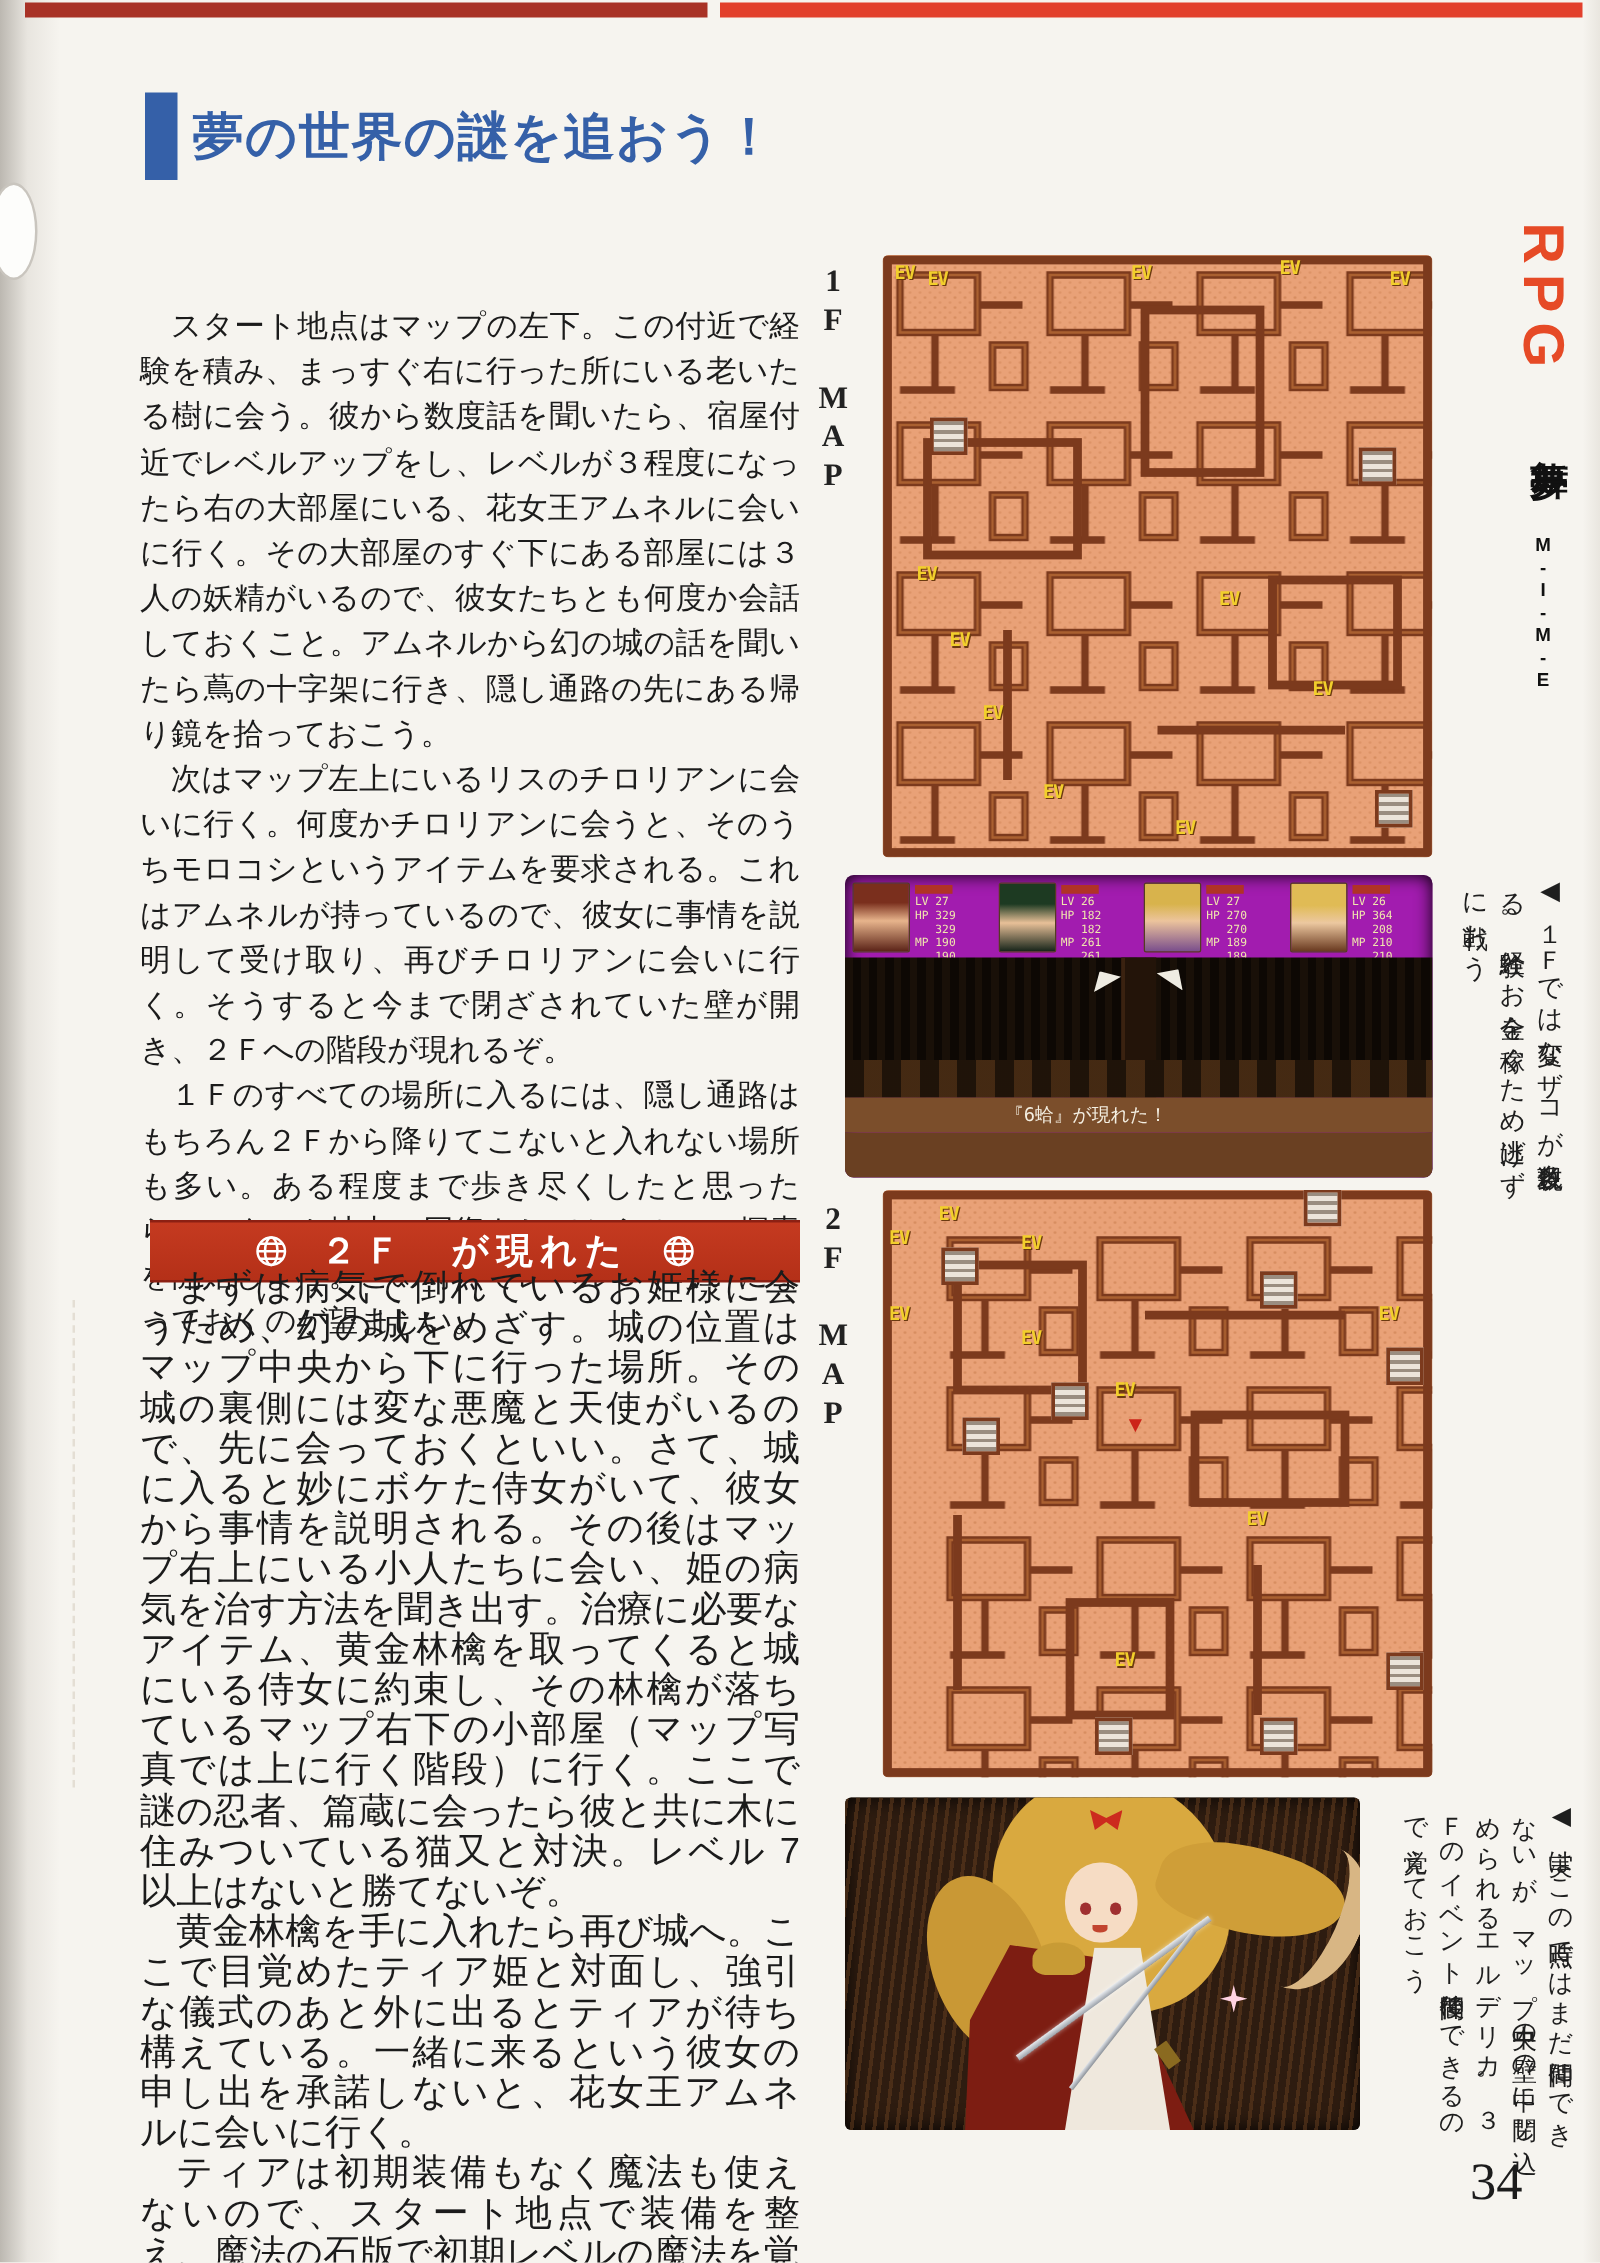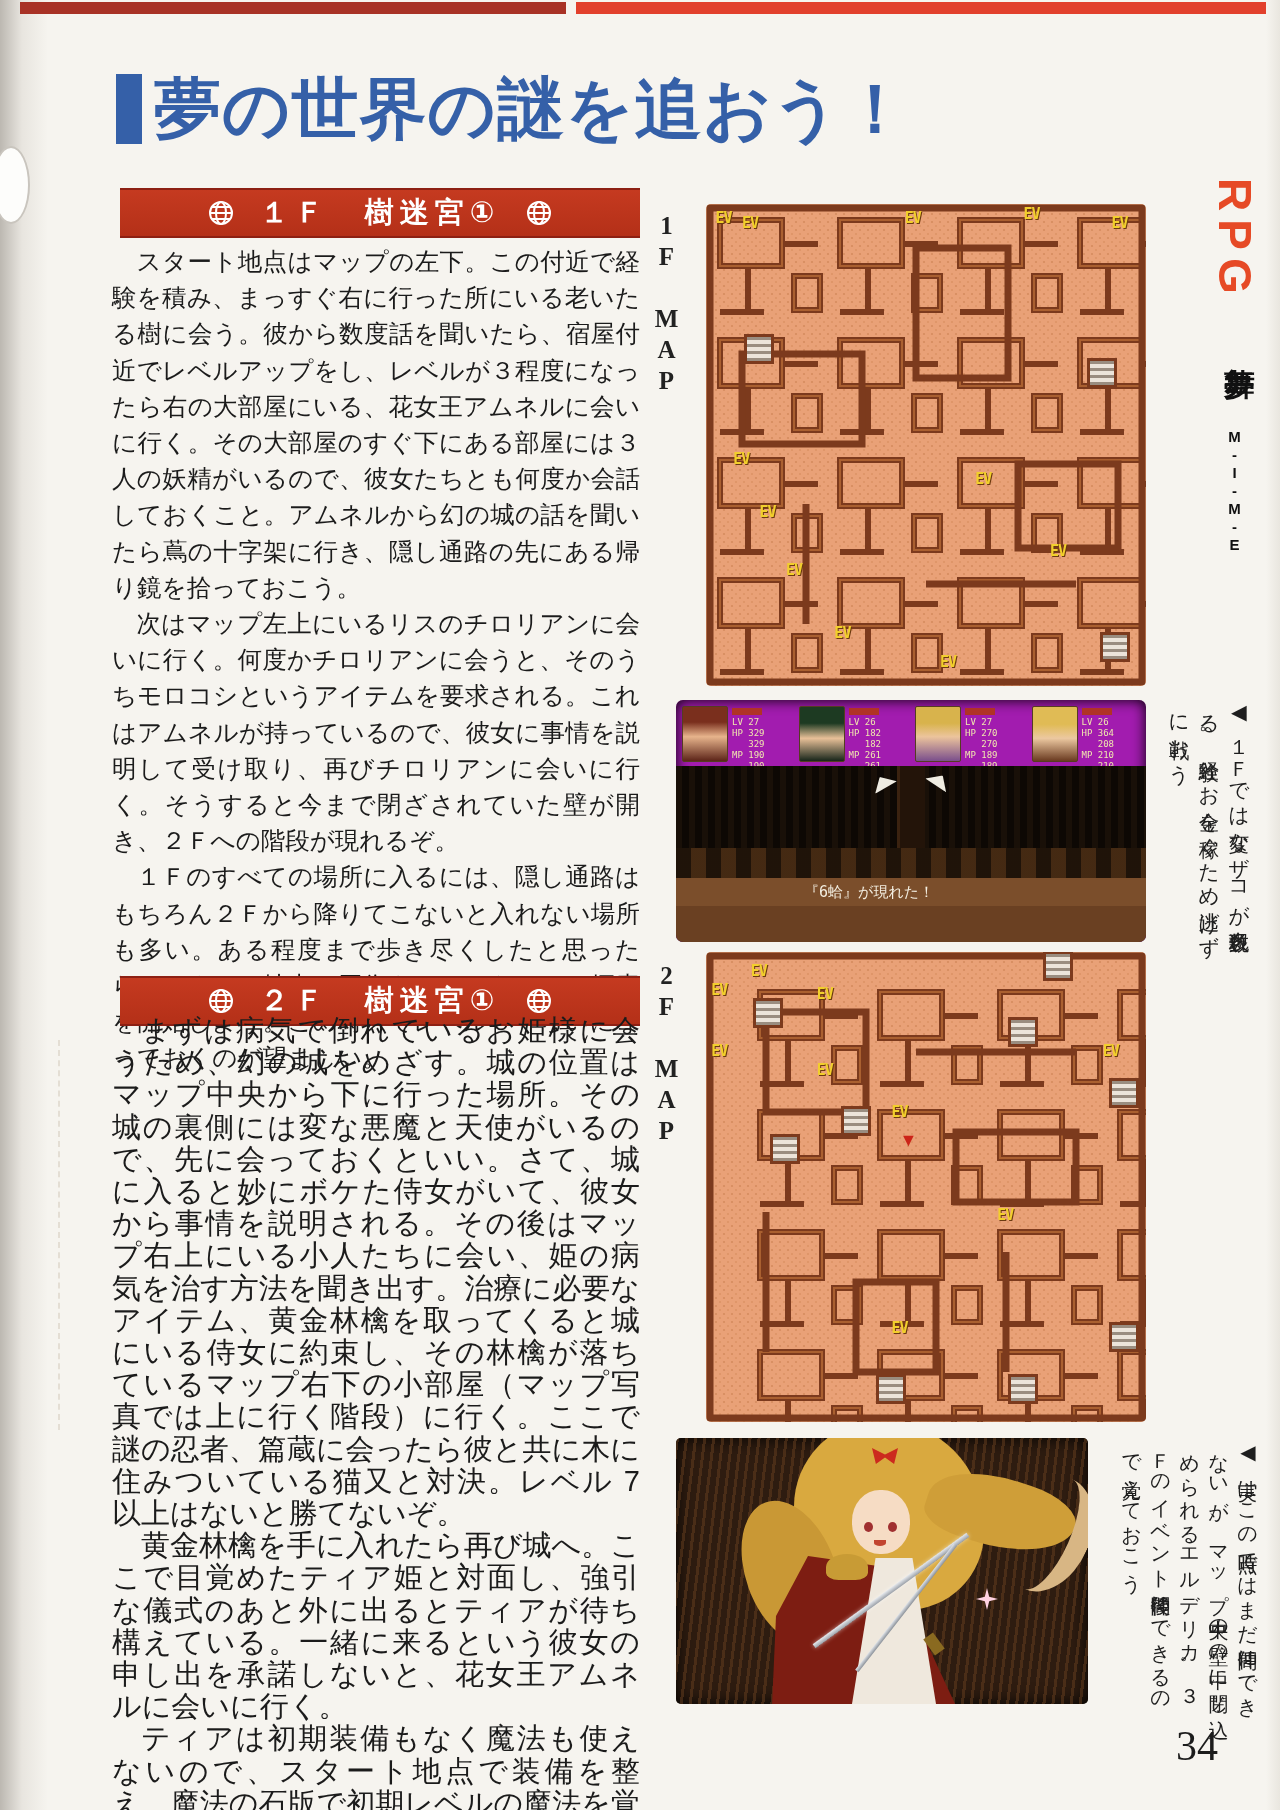--- a/index.html
+++ b/index.html
@@ -13,21 +13,21 @@
   .edge-right{position:absolute;right:0;top:0;width:14px;height:1810px;background:linear-gradient(to left,#e9e6df,#f6f4ef);}
 
   
   .topbar{position:absolute;top:2px;height:12px;}
   .topbar.left{left:20px;width:546px;background:#a83226;}
   .topbar.right{left:576px;width:690px;background:var(--accent-bright,#e2402c);}
 
   
   .title-block{position:absolute;left:116px;top:74px;height:70px;display:flex;align-items:center;}
   .title-bar{width:26px;height:70px;background:var(--title-blue,#3560a8);margin-right:12px;}
-  .page-title{font-size:67px;font-weight:bold;color:var(--title-blue,#3560a8);letter-spacing:1px;white-space:nowrap;}
+  .page-title{font-size:41px;font-weight:bold;color:var(--title-blue,#3560a8);letter-spacing:1px;white-space:nowrap;}
 
   
   .sec-header{position:absolute;left:120px;width:520px;height:46px;background:linear-gradient(#c53a20,#b43018);
     box-shadow:0 2px 0 #8d2013,0 -2px 0 #8d2013;display:flex;align-items:center;justify-content:center;gap:26px;}
   .sec-header .htext{color:#fff;font-weight:bold;font-size:29px;letter-spacing:6px;}
   .globe{width:26px;height:26px;display:inline-block;}
   .body-text{position:absolute;left:112px;width:528px;color:#1b1b1b;text-align:justify;}
   .body-text p{margin:0;text-indent:1em;}
   .sec1{top:244px;font-size:24.5px;line-height:36.2px;}
   .sec2{top:1014px;font-size:29px;line-height:32.2px;}
@@ -110,58 +110,37 @@
   <div class="edge-right"></div>
 
   <div class="topbar left"></div>
   <div class="topbar right"></div>
 
   <div class="title-block">
     <div class="title-bar"></div>
     <div class="page-title">夢の世界の謎を追おう！</div>
   </div>
 
-  <div class="sec-header" style="top:190px;">
-    <span class="globe">
-      <svg viewBox="0 0 26 26" width="26" height="26">
-          <g fill="none" stroke="#fff" stroke-width="2">
-            <circle cx="13" cy="13" r="11"></circle>
-            <ellipse cx="13" cy="13" rx="5" ry="11"></ellipse>
-            <path d="M2 13h22M4 7h18M4 19h18"></path>
-          </g>
-        </svg>
-    </span>
-    <span class="htext">１Ｆ　樹迷宮①</span>
-    <span class="globe">
-      <svg viewBox="0 0 26 26" width="26" height="26">
-          <g fill="none" stroke="#fff" stroke-width="2">
-            <circle cx="13" cy="13" r="11"></circle>
-            <ellipse cx="13" cy="13" rx="5" ry="11"></ellipse>
-            <path d="M2 13h22M4 7h18M4 19h18"></path>
-          </g>
-        </svg>
-    </span>
-  </div>
   <div class="body-text sec1">
     <p>スタート地点はマップの左下。この付近で経験を積み、まっすぐ右に行った所にいる老いたる樹に会う。彼から数度話を聞いたら、宿屋付近でレベルアップをし、レベルが３程度になったら右の大部屋にいる、花女王アムネルに会いに行く。その大部屋のすぐ下にある部屋には３人の妖精がいるので、彼女たちとも何度か会話しておくこと。アムネルから幻の城の話を聞いたら蔦の十字架に行き、隠し通路の先にある帰り鏡を拾っておこう。</p>
     <p>次はマップ左上にいるリスのチロリアンに会いに行く。何度かチロリアンに会うと、そのうちモロコシというアイテムを要求される。これはアムネルが持っているので、彼女に事情を説明して受け取り、再びチロリアンに会いに行く。そうすると今まで閉ざされていた壁が開き、２Ｆへの階段が現れるぞ。</p>
     <p>１Ｆのすべての場所に入るには、隠し通路はもちろん２Ｆから降りてこないと入れない場所も多い。ある程度まで歩き尽くしたと思ったら、スタート地点で回復をしてから２Ｆの探索を開始しよう。この時点でレベル５ぐらいになっておくのが望ましい。</p>
   </div>
 
   <div class="sec-header" style="top:978px;">
     <span class="globe">
       <svg viewBox="0 0 26 26" width="26" height="26">
           <g fill="none" stroke="#fff" stroke-width="2">
             <circle cx="13" cy="13" r="11"></circle>
             <ellipse cx="13" cy="13" rx="5" ry="11"></ellipse>
             <path d="M2 13h22M4 7h18M4 19h18"></path>
           </g>
         </svg>
     </span>
-    <span class="htext">２Ｆ　樹迷宮①</span>
+    <span class="htext">２Ｆ　が現れた</span>
     <span class="globe">
       <svg viewBox="0 0 26 26" width="26" height="26">
           <g fill="none" stroke="#fff" stroke-width="2">
             <circle cx="13" cy="13" r="11"></circle>
             <ellipse cx="13" cy="13" rx="5" ry="11"></ellipse>
             <path d="M2 13h22M4 7h18M4 19h18"></path>
           </g>
         </svg>
     </span>
   </div>

